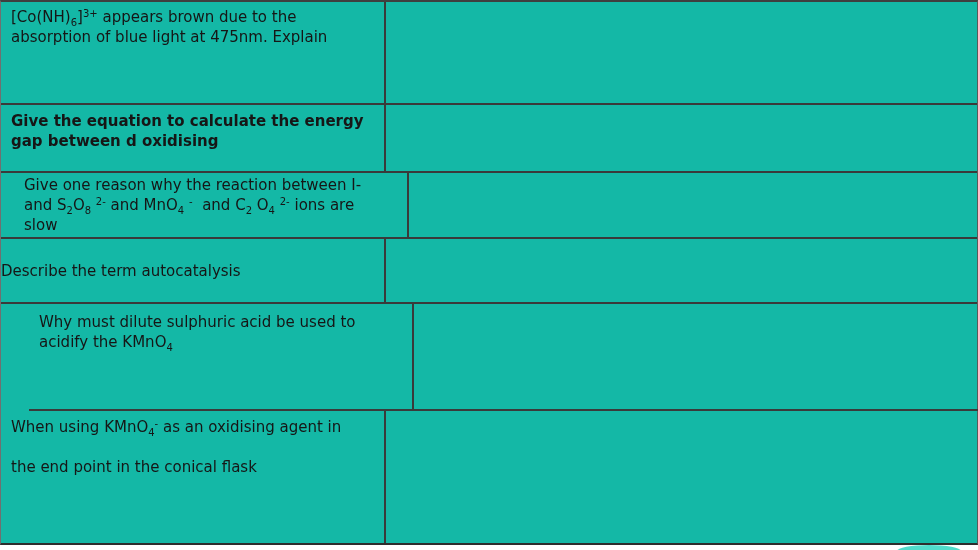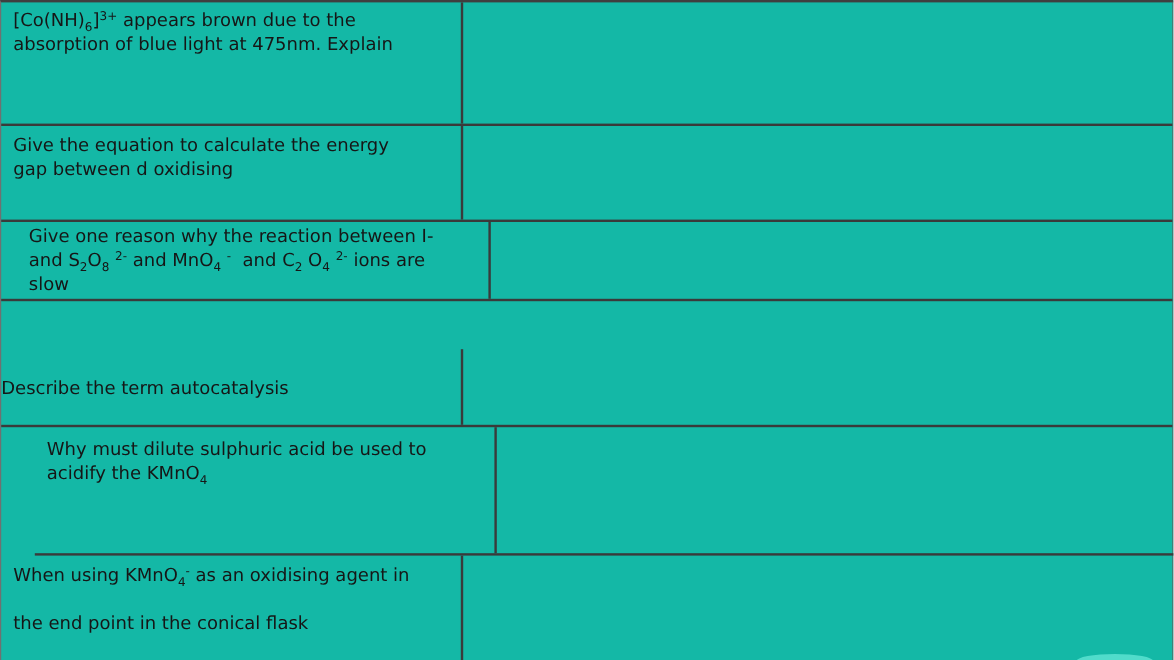--- a/index.html
+++ b/index.html
@@ -35,23 +35,23 @@
     width: 385px;
     min-width: 385px;
     border-right: 2px solid #3a3a3a;
     display: flex;
     flex-direction: column;
     overflow: hidden;
   }
   .cell-a { flex: 1; }
   .q-text { white-space: pre; }
   .r1 { height: 103px; }
-  .r2 { height: 80px; }
+  .r2 { height: 68px; font-weight: bold; }
   .r3 { height: 66px; }
-  .r4 { height: 65px; margin-top: 40px; }
+  .r4 { height: 65px; }
   .r5 { height: 107px; margin-left: 28px; }
   .r6 { height: 132px; }
   .r1 .cell-q { padding: 5px 8px 0 10px; justify-content: flex-start; }
   .r2 .cell-q { padding: 6px 8px 0 10px; justify-content: flex-start; }
   .r3 .cell-q { padding: 0; justify-content: center; margin-left: 23px; }
   .r4 .cell-q { padding: 0; justify-content: center; }
   .r5 .cell-q { padding: 8px 8px 0 10px; justify-content: flex-start; }
   .r6 .cell-q { padding: 6px 8px 0 10px; justify-content: flex-start; }
   .q-text sub, .q-text sup {
     font-size: 10px;

